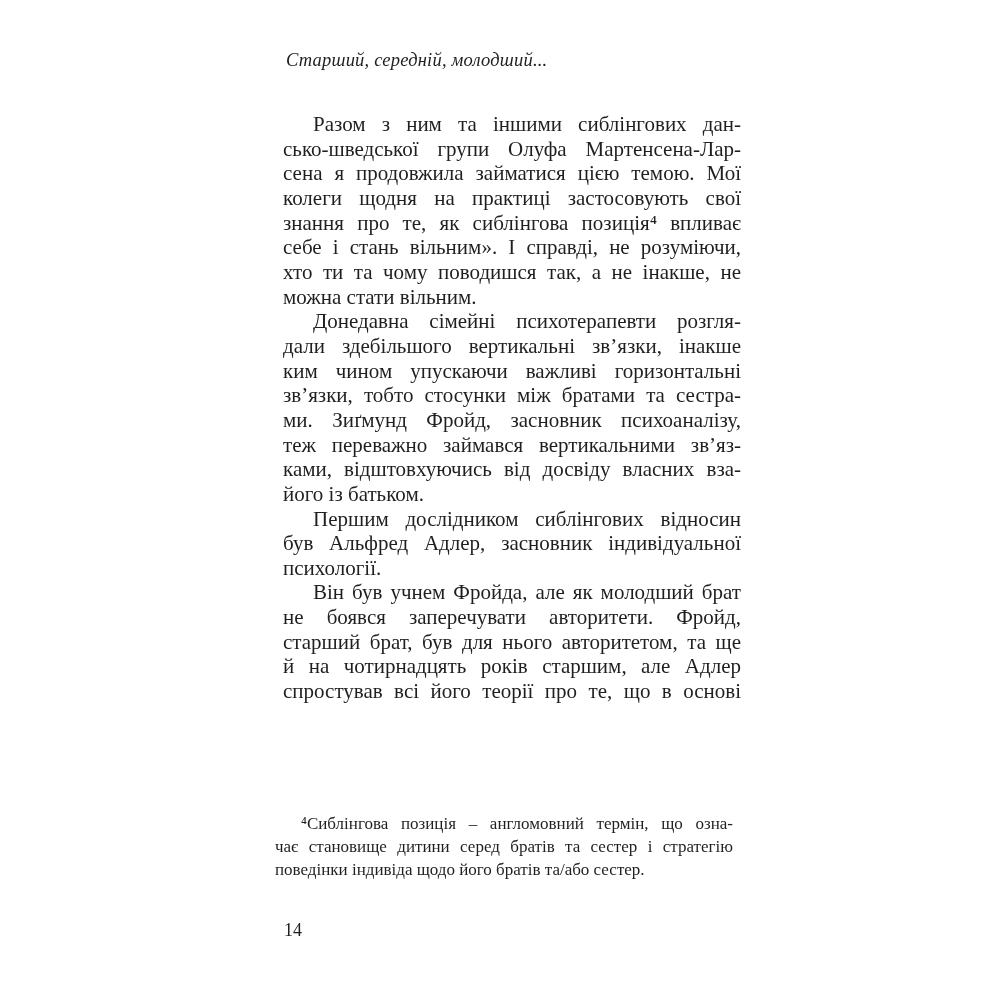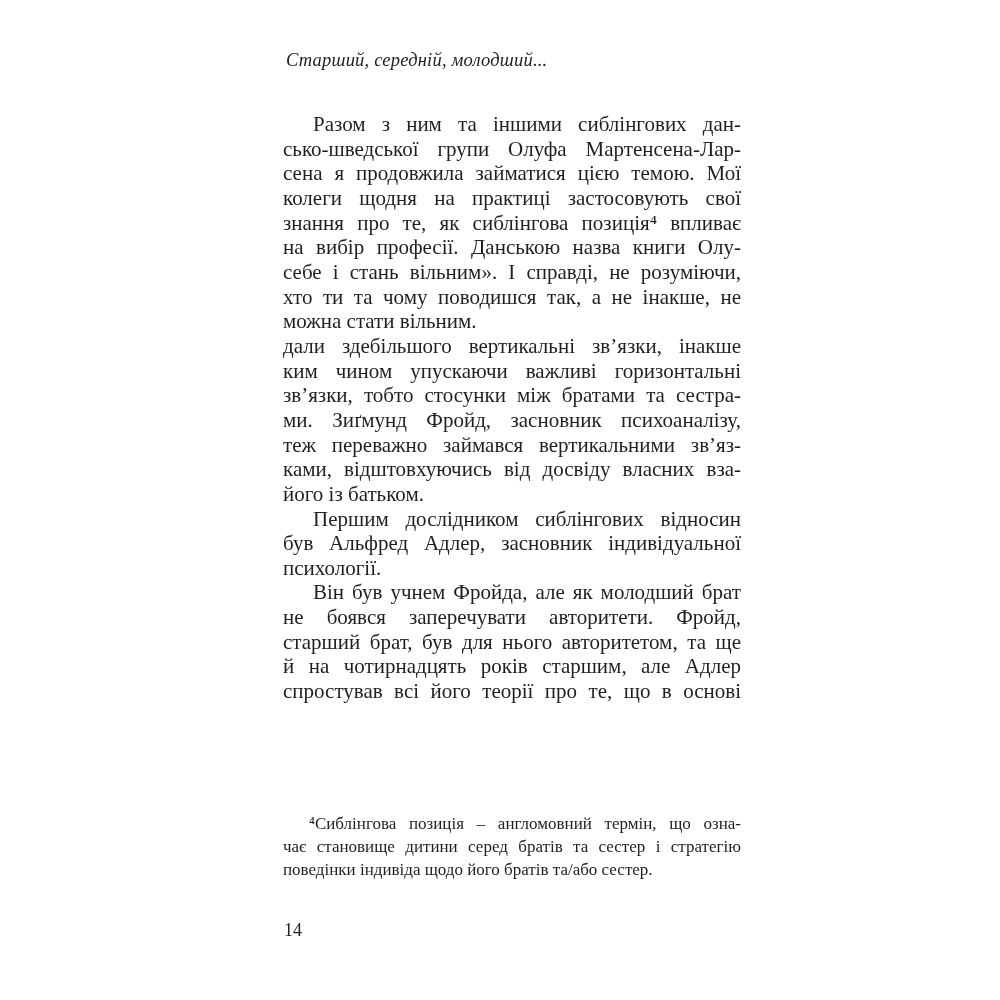--- a/index.html
+++ b/index.html
@@ -38,21 +38,21 @@
     white-space: normal;
   }
   .line.last {
     text-align-last: left;
   }
   .line.first {
     text-indent: 30px;
   }
   .footnote {
     position: absolute;
-    left: 283px;
+    left: 275px;
     top: 812px;
     width: 458px;
     font-size: 17px;
     line-height: 23px;
   }
   .footnote .line.first {
     text-indent: 26px;
   }
   .page-number {
     position: absolute;
@@ -66,24 +66,24 @@
 
 <div class="page">
   <div class="running-head">Старший, середній, молодший...</div>
 
   <div class="text-block">
       <div class="line first">Разом з ним та іншими сиблінгових дан-</div>
       <div class="line">сько-шведської групи Олуфа Мартенсена-Лар-</div>
       <div class="line">сена я продовжила займатися цією темою. Мої</div>
       <div class="line">колеги щодня на практиці застосовують свої</div>
       <div class="line">знання про те, як сиблінгова позиція⁴ впливає</div>
-      <div class="line">на вибір професії. Данською назва книги Олу-</div>
       <div class="line">себе і стань вільним». І справді, не розуміючи,</div>
       <div class="line">хто ти та чому поводишся так, а не інакше, не</div>
       <div class="line last">можна стати вільним.</div>
+      <div class="line first">Донедавна сімейні психотерапевти розгля-</div>
       <div class="line">дали здебільшого вертикальні зв’язки, інакше</div>
       <div class="line">ким чином упускаючи важливі горизонтальні</div>
       <div class="line">зв’язки, тобто стосунки між братами та сестра-</div>
       <div class="line">ми. Зиґмунд Фройд, засновник психоаналізу,</div>
       <div class="line">теж переважно займався вертикальними зв’яз-</div>
       <div class="line">ками, відштовхуючись від досвіду власних вза-</div>
       <div class="line last">його із батьком.</div>
       <div class="line first">Першим дослідником сиблінгових відносин</div>
       <div class="line">був Альфред Адлер, засновник індивідуальної</div>
       <div class="line last">психології.</div>

